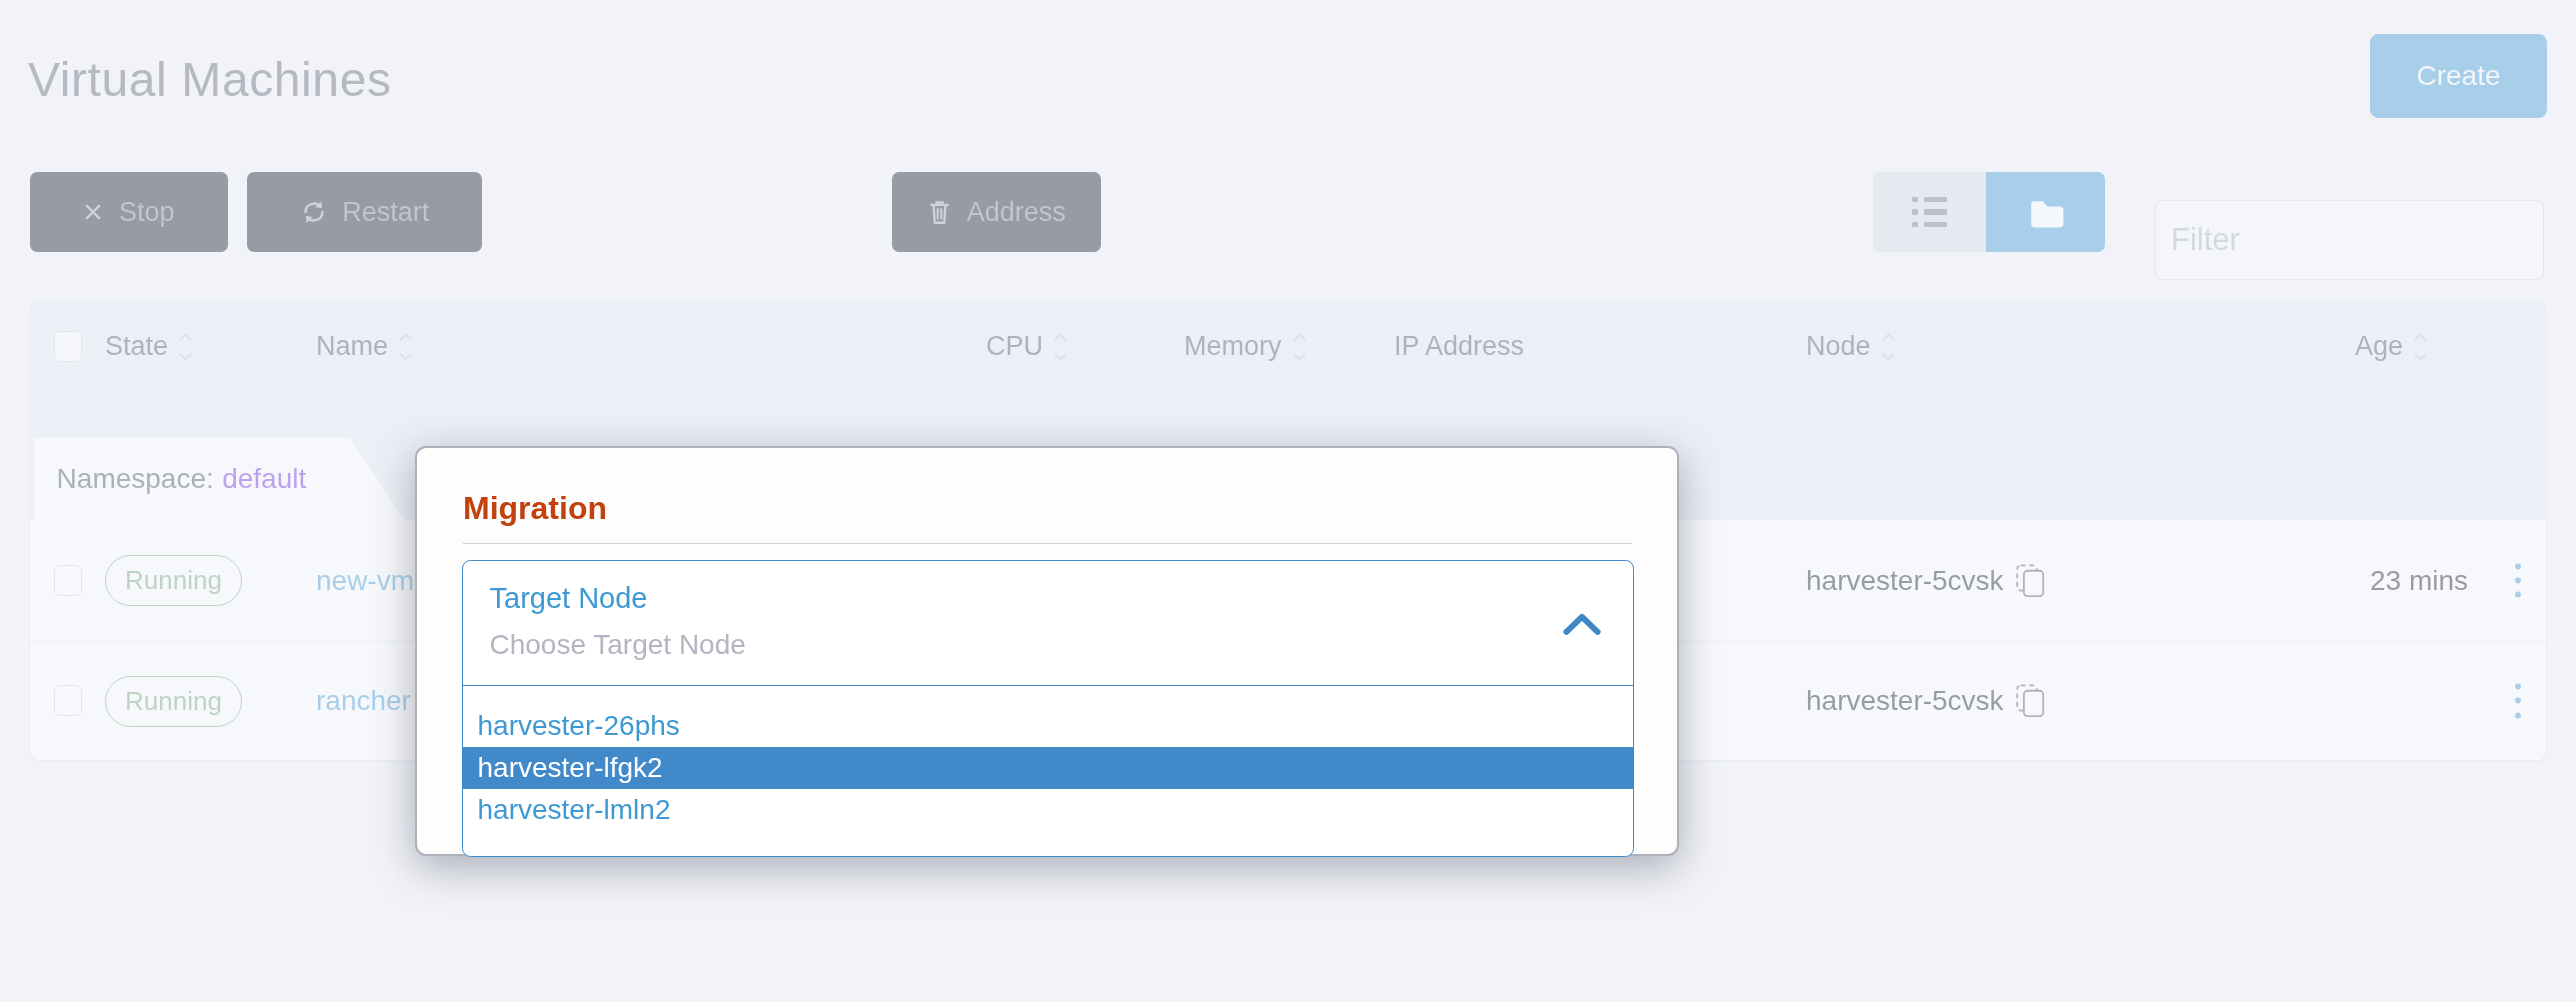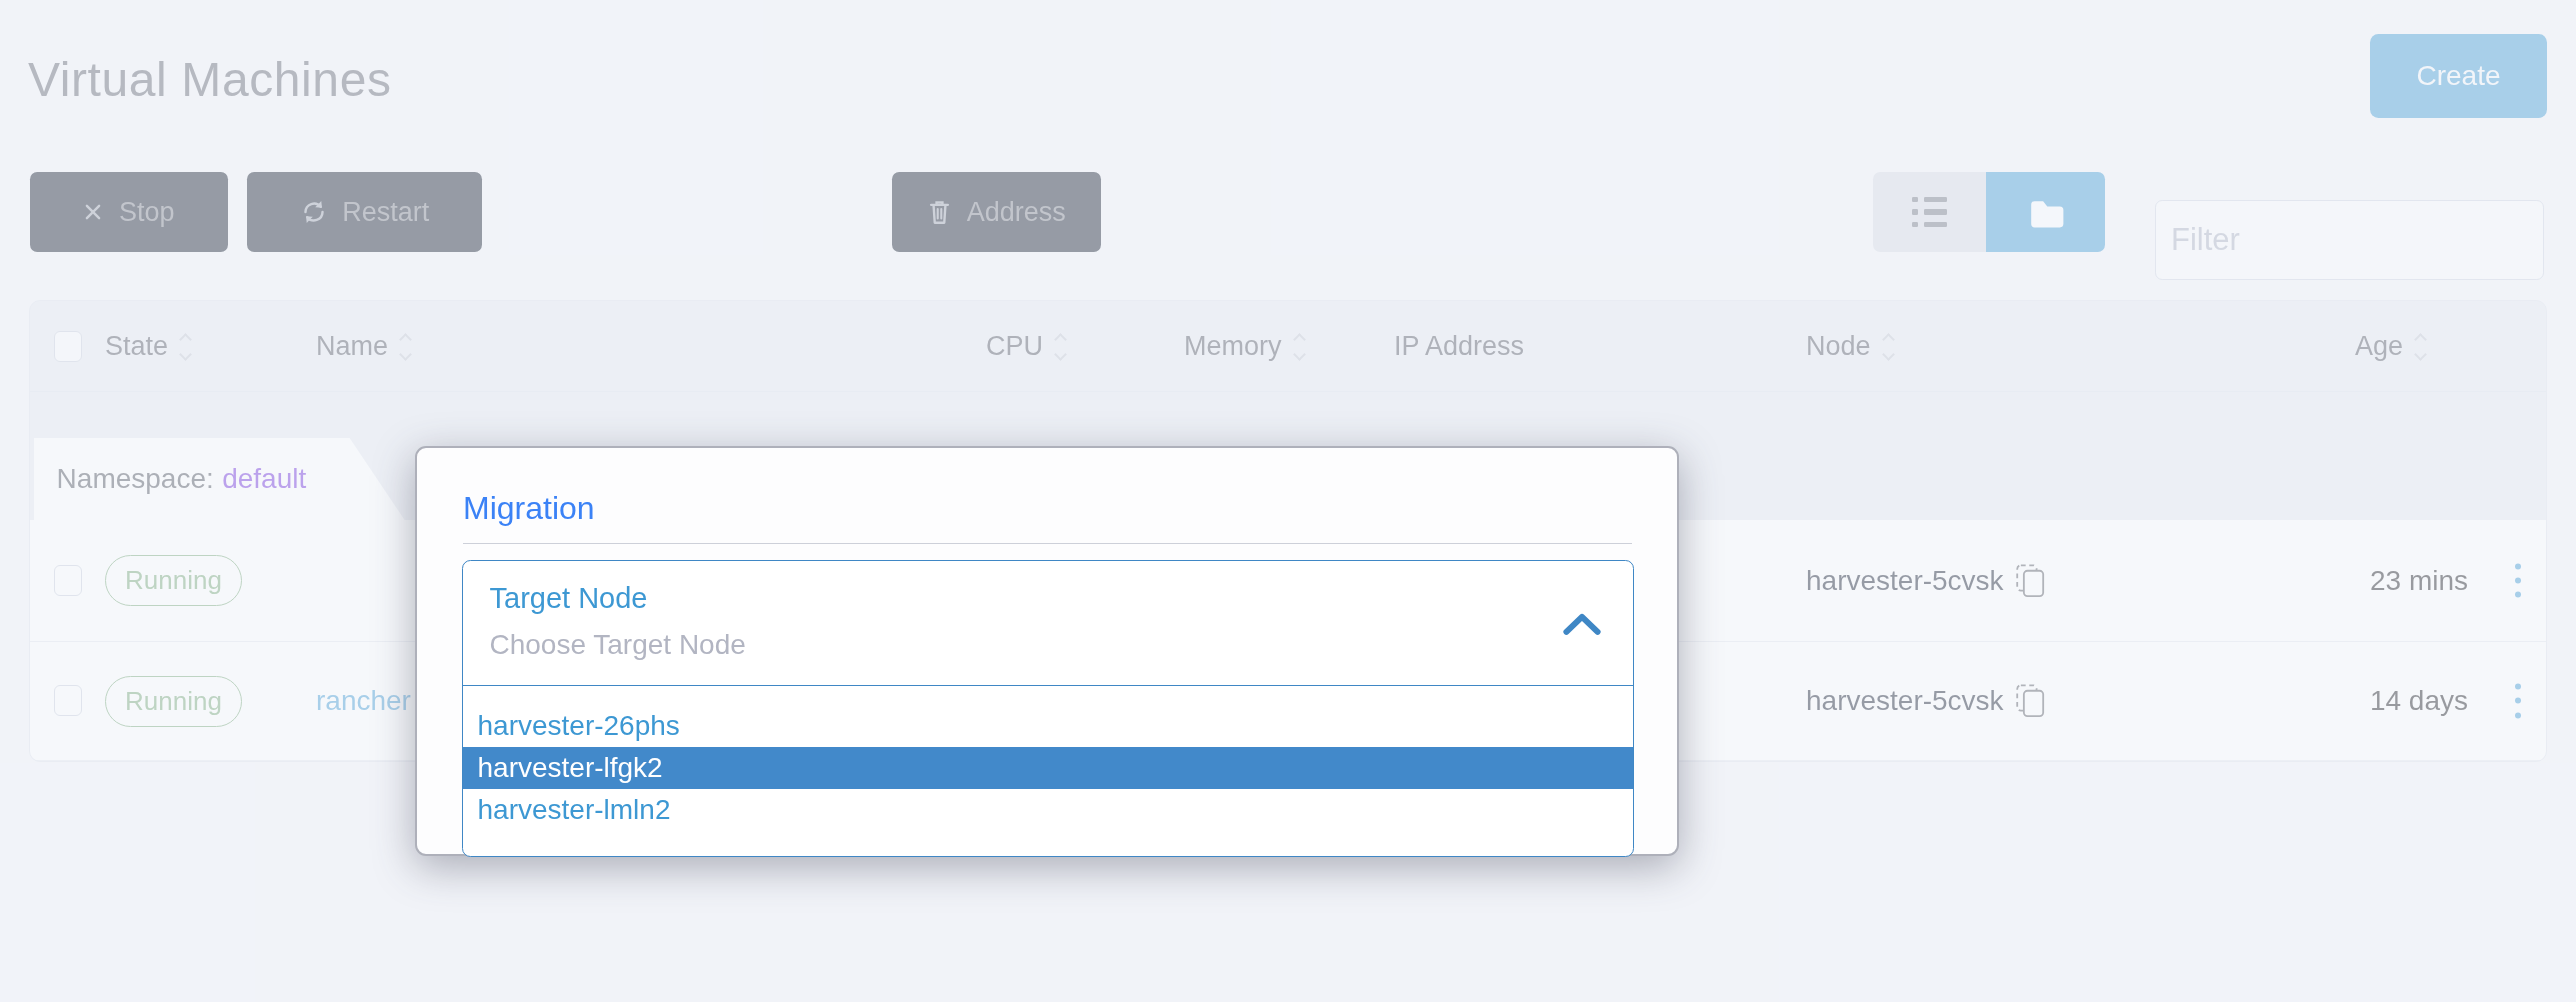--- a/index.html
+++ b/index.html
@@ -77,21 +77,21 @@
   .kebab { position:absolute; right:19px; top:50%; transform:translateY(-50%);
     display:flex; flex-direction:column; gap:8.4px; padding:6px; }
   .kebab i { width:6px; height:6px; border-radius:50%; background:#3d98d3; }
 
   
   .backdrop { position:absolute; inset:0; background:rgba(240,243,249,0.6); }
 
   .modal { position:absolute; left:415px; top:446px; width:1264px; height:410px;
     background:#fdfdfe; border:2.4px solid #aeb0ba; border-radius:11px;
     box-shadow:0 11px 42px rgba(62,66,86,0.40); }
-  .modal-title { position:absolute; left:46px; top:42px; font-size:32px; color:#3b82f6; }
+  .modal-title { position:absolute; left:46px; top:42px; font-size:32px; color:#c2410c;font-weight:bold; }
   .modal-divider { position:absolute; left:46px; right:45px; top:95px; height:1.2px; background:#cdd0d9; }
 
   .dropdown { position:absolute; left:45px; top:112px; width:1172px; height:297px;
     border:1.8px solid #3f87c5; border-radius:8.4px; background:#ffffff; }
   .dd-head { position:relative; height:125px; border-bottom:1.8px solid #3f87c5; }
   .dd-label { position:absolute; left:26.5px; top:20.5px; font-size:29px; color:#3d98d3; }
   .dd-placeholder { position:absolute; left:26.5px; top:68px; font-size:28px; color:#b2b5c2; }
   .dd-caret { position:absolute; right:31px; top:51px; }
   .dd-list { position:relative; padding-top:19px; }
   .dd-option { height:42px; display:flex; align-items:center; padding-left:14.5px;
@@ -217,20 +217,21 @@
         <span class="ns-label">Namespace:</span>
         <span class="ns-value">default</span>
       </div>
     </div>
 
     <div class="vrow row-1">
       <div class="checkbox"></div>
       <div class="cell cell-state">
         <span class="state-badge">Running</span>
       </div>
+      <div class="cell cell-name">new-vm</div>
       <div class="cell cell-node">
         <span>harvester-5cvsk</span>
         <svg width="29" height="34" viewBox="0 0 48 56">
           <rect x="2" y="2" width="32" height="42" rx="6" fill="none" stroke="#54565e" stroke-width="3" stroke-dasharray="8 6"></rect>
           <rect x="13" y="11" width="32" height="42" rx="6" fill="#ffffff" stroke="#54565e" stroke-width="3"></rect>
         </svg>
       </div>
       <div class="cell cell-age">23 mins</div>
       <div class="kebab">
           <i></i>
@@ -245,21 +246,20 @@
         <span class="state-badge">Running</span>
       </div>
       <div class="cell cell-name">rancher</div>
       <div class="cell cell-node">
         <span>harvester-5cvsk</span>
         <svg width="29" height="34" viewBox="0 0 48 56">
           <rect x="2" y="2" width="32" height="42" rx="6" fill="none" stroke="#54565e" stroke-width="3" stroke-dasharray="8 6"></rect>
           <rect x="13" y="11" width="32" height="42" rx="6" fill="#ffffff" stroke="#54565e" stroke-width="3"></rect>
         </svg>
       </div>
-      <div class="cell cell-age">14 days</div>
       <div class="kebab">
           <i></i>
           <i></i>
           <i></i>
         </div>
     </div>
 
   </div>
 </div>
 

